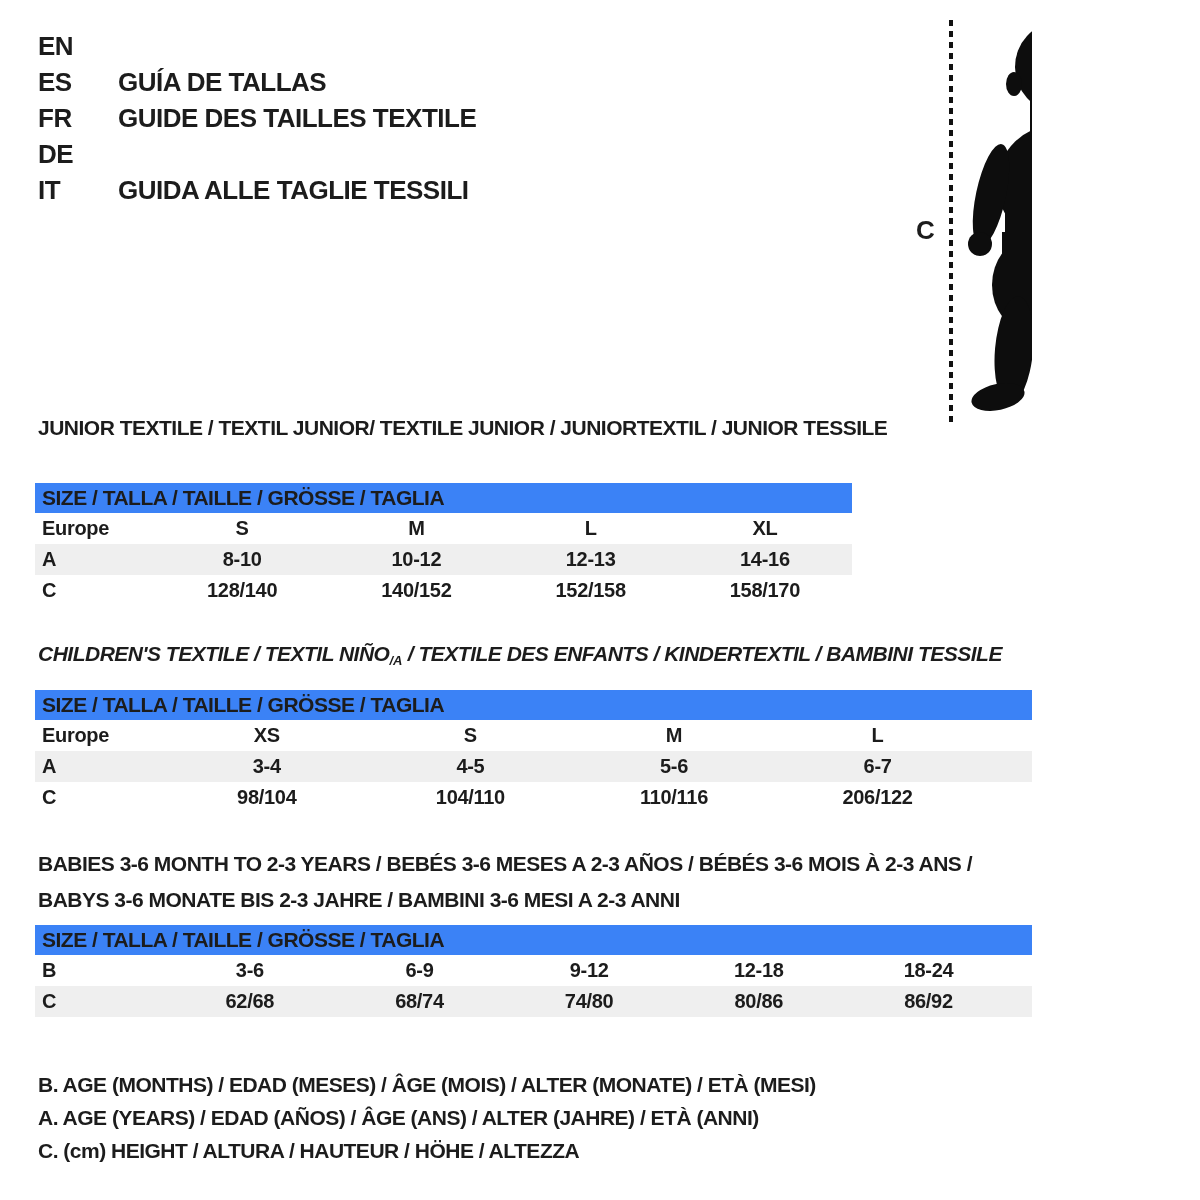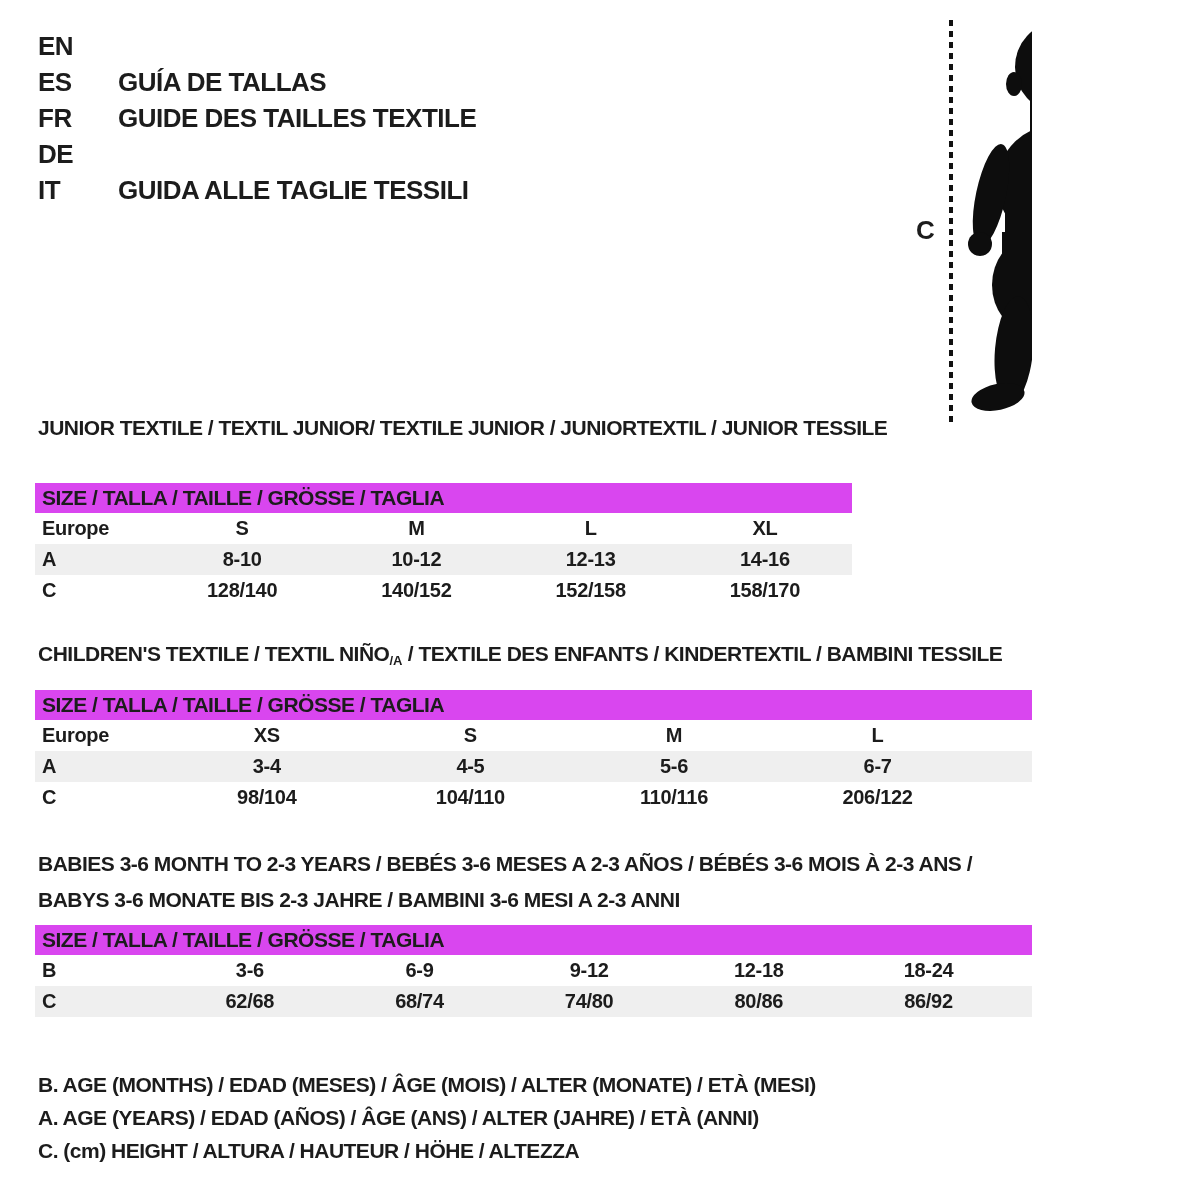--- a/index.html
+++ b/index.html
@@ -22,31 +22,31 @@
   .measure-line {
     position: absolute; left: 949px; top: 20px; width: 4px; height: 402px;
     background-image: repeating-linear-gradient(to bottom, #111 0px, #111 6px, transparent 6px, transparent 11px);
   }
   .measure-label { position: absolute; left: 916px; top: 215px; font-size: 26px; }
   .baby-svg { position: absolute; left: 960px; top: 20px; }
 
   
   .section-title { position: absolute; left: 38px; font-size: 21px; letter-spacing: -0.5px; white-space: nowrap; }
   .st-junior { top: 416px; }
-  .st-children { top: 642px; }
+  .st-children { top: 642px; font-style: italic; }
   .st-babies { top: 846px; line-height: 36px; }
   .sub-a { font-size: 13px; vertical-align: -4px; letter-spacing: 0; }
 
   
   .size-table { position: absolute; border-collapse: collapse; table-layout: fixed; font-size: 20px; letter-spacing: -0.3px; }
   .t-junior   { left: 35px; top: 483px; width: 817px; }
   .t-children { left: 35px; top: 690px; width: 1148px; }
   .t-babies   { left: 35px; top: 925px; width: 1148px; }
   .size-table th.bar {
-    background: #d946ef; text-align: left; font-weight: 700;
+    background: #3b82f6; text-align: left; font-weight: 700;
     font-size: 21px; height: 30px; padding: 0 0 0 7px; letter-spacing: -0.5px; white-space: nowrap;
   }
   .size-table td { height: 31px; text-align: center; font-weight: 700; padding: 0; overflow: hidden; }
   .size-table td.rowlabel { text-align: left; padding-left: 7px; }
   .size-table tr.alt { background: #efefef; }
 
   
   .legend { position: absolute; left: 38px; top: 1068px; font-size: 21px; line-height: 33px; letter-spacing: -0.5px; white-space: nowrap; }
 </style>
 </head>

